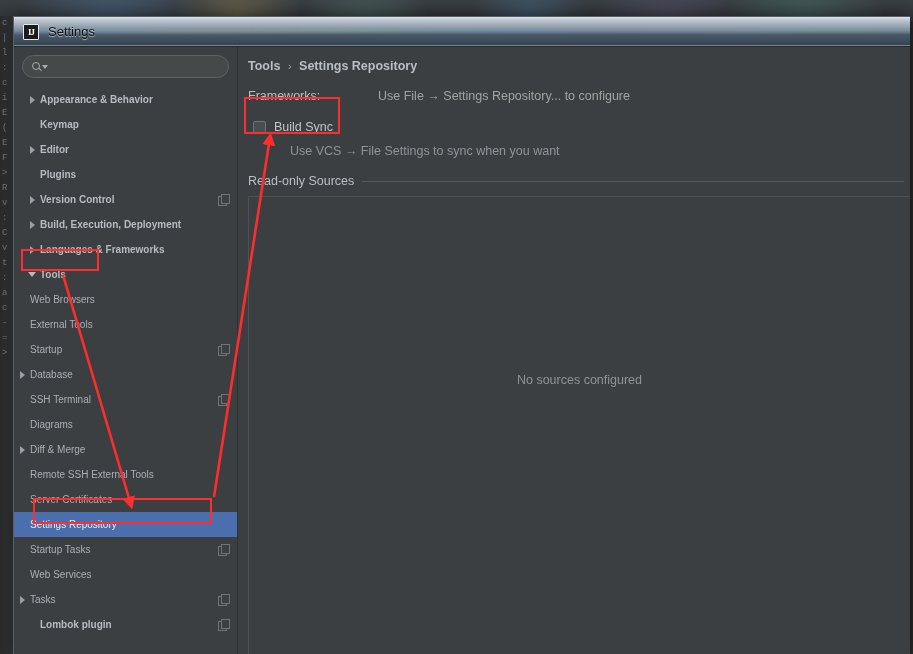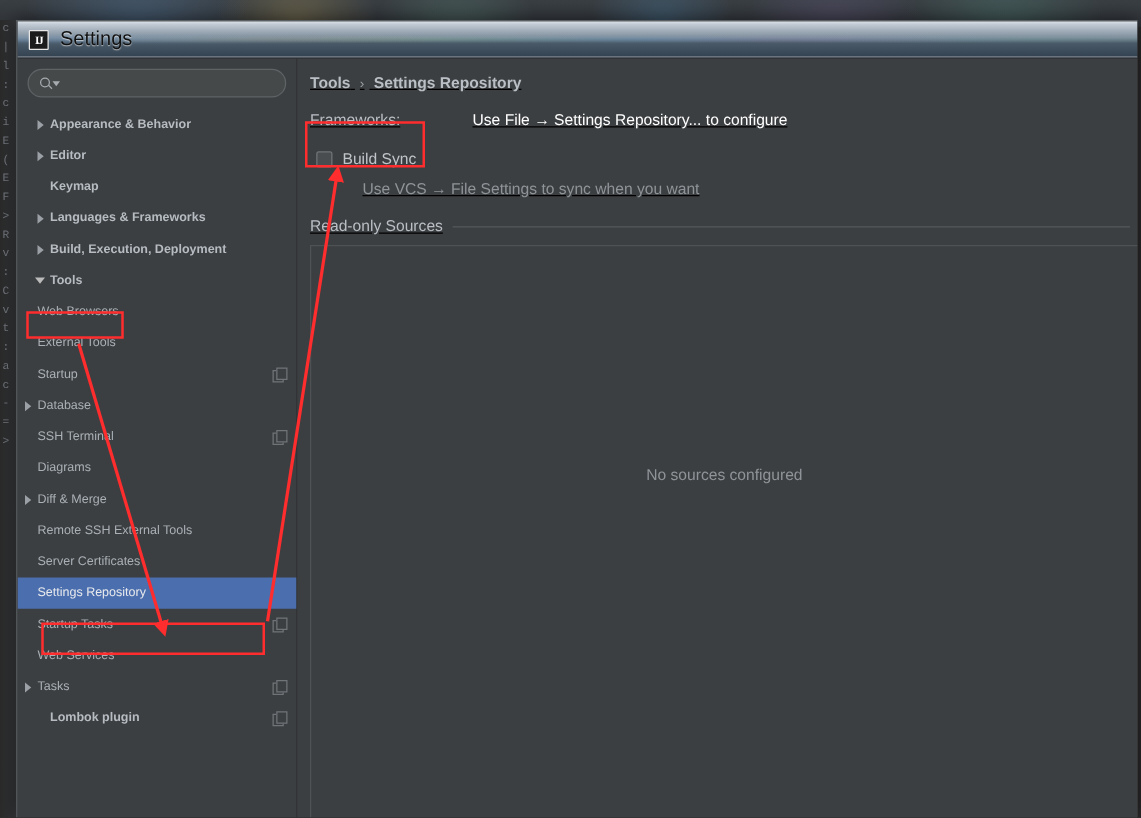--- a/index.html
+++ b/index.html
@@ -65,21 +65,21 @@
   }
   .ij-logo {
     width: 16px; height: 16px; background: #1c1c1c;
     border: 1px solid #e8e8e8; border-radius: 1px;
     display: flex; align-items: center; justify-content: center;
     font-size: 9px; font-weight: bold; color: #fff;
     font-family: "Liberation Serif", serif; letter-spacing: -1px;
     flex: 0 0 auto;
   }
   .title-text {
-    margin-left: 9px; font-size: 16px; color: #111;
+    margin-left: 9px; font-size: 13px; color: #111;
     text-shadow: 0 1px 1px rgba(255,255,255,.65);
   }
 
   .body-area { position: relative; display: flex; height: 608px; background: #3c3f41; }
 
   
   .left-pane {
     width: 224px; flex: 0 0 224px; background: #3c3f41;
     border-right: 1px solid #2e3133; position: relative;
   }
@@ -136,27 +136,27 @@
   .copy-icon::before {
     content:""; position:absolute; left:0; top:2px; width:7px; height:8px;
     border:1px solid #9aa0a6;
   }
   .copy-icon::after {
     content:""; position:absolute; left:3px; top:0; width:7px; height:8px;
     border:1px solid #9aa0a6; background:#3c3f41;
   }
 
   
-  .right-pane { flex: 1; position: relative; background: #3c3f41; padding: 12px 0 0 10px; text-decoration: underline; }
+  .right-pane { flex: 1; position: relative; background: #3c3f41; padding: 12px 0 0 10px; }
   .breadcrumb { font-size: 12.5px; color: #b9bfc5; font-weight: bold; margin-bottom: 14px; }
   .breadcrumb .sep { font-weight: normal; color: #9aa0a6; margin: 0 4px; font-size: 11px; }
 
   .repo-row { display: flex; align-items: center; height: 18px; margin-bottom: 12px; }
   .repo-label { font-size: 12.5px; color: #b9bfc5; width: 130px; }
-  .repo-hint { font-size: 12.5px; color: #ffffff; }
+  .repo-hint { font-size: 12.5px; color: #a3a3a3; }
 
   .checkbox-row { display: flex; align-items: center; height: 20px; margin-left: 5px; }
   .checkbox {
     width: 13px; height: 13px; background: #4a4d4f;
     border: 1px solid #6f7477; border-radius: 2px; flex: 0 0 auto;
   }
   .checkbox-label { font-size: 12.5px; color: #c0c5ca; margin-left: 8px; }
 
   .sub-hint { font-size: 12.5px; color: #8f9499; margin: 7px 0 0 42px; }
 
@@ -233,34 +233,43 @@
             <input class="search-input" type="text" placeholder="" style="">
           </div>
         </div>
 
         <div class="tree" id="tree">
             <div class="tree-row level0">
               <span class="arrow right"></span>
               <span class="row-label">Appearance &amp; Behavior</span>
             </div>
             <div class="tree-row level0">
+              <span class="arrow"></span>
+              <span class="row-label">Keymap</span>
+            </div>
+            <div class="tree-row level0">
               <span class="arrow right"></span>
               <span class="row-label">Editor</span>
             </div>
             <div class="tree-row level0">
               <span class="arrow"></span>
-              <span class="row-label">Keymap</span>
+              <span class="row-label">Plugins</span>
+            </div>
+            <div class="tree-row level0">
+              <span class="arrow right"></span>
+              <span class="row-label">Version Control</span>
+              <span class="copy-icon"></span>
+            </div>
+            <div class="tree-row level0">
+              <span class="arrow right"></span>
+              <span class="row-label">Build, Execution, Deployment</span>
             </div>
             <div class="tree-row level0">
               <span class="arrow right"></span>
               <span class="row-label">Languages &amp; Frameworks</span>
-            </div>
-            <div class="tree-row level0">
-              <span class="arrow right"></span>
-              <span class="row-label">Build, Execution, Deployment</span>
             </div>
             <div class="tree-row level0">
               <span class="arrow down"></span>
               <span class="row-label">Tools</span>
             </div>
             <div class="tree-row level1">
               <span class="arrow"></span>
               <span class="row-label">Web Browsers</span>
             </div>
             <div class="tree-row level1">

